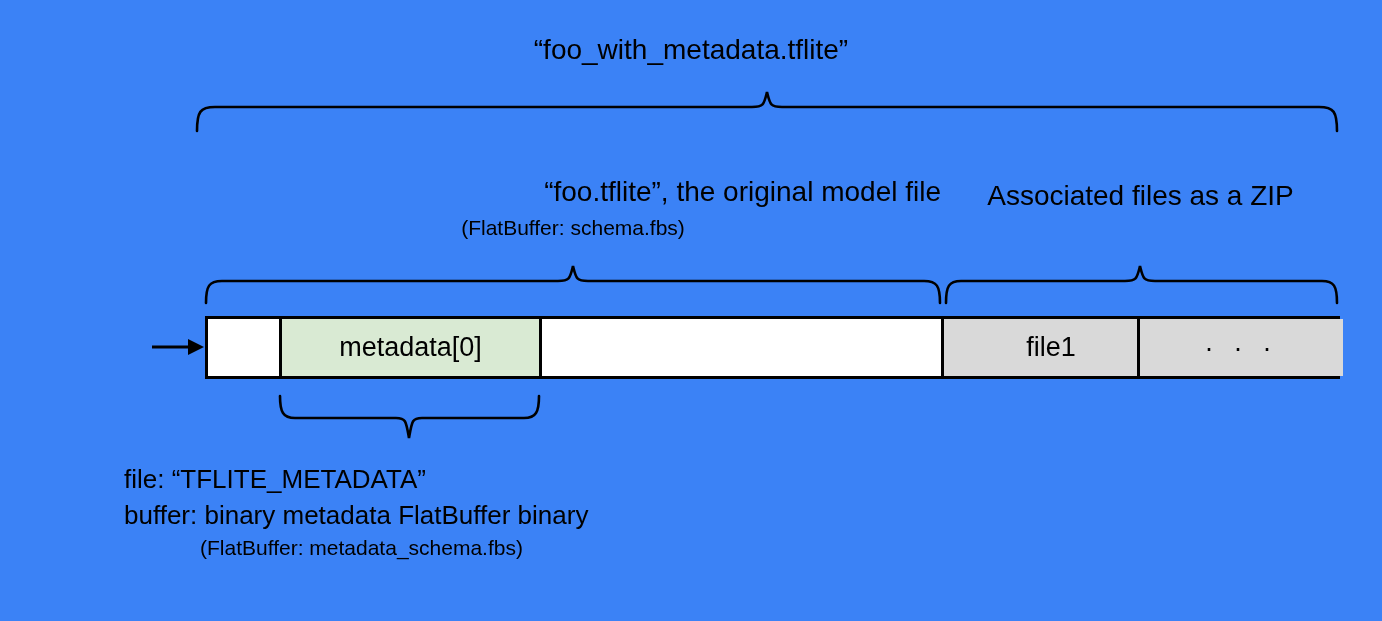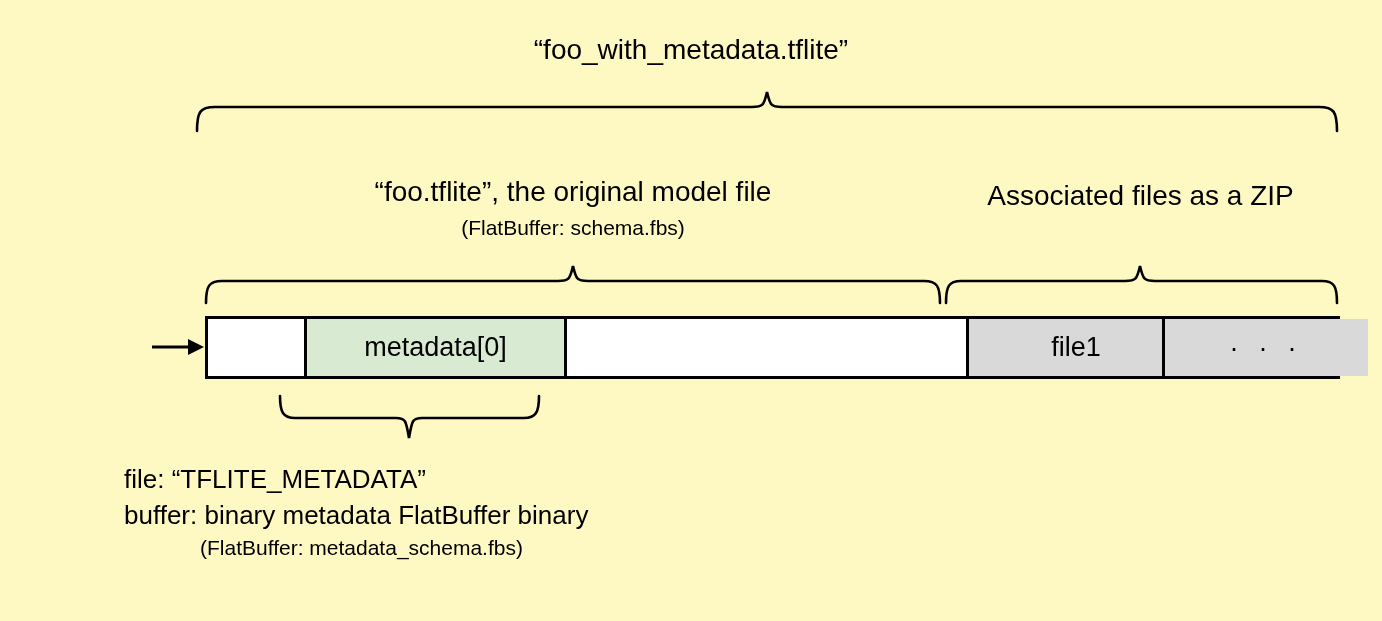--- a/index.html
+++ b/index.html
@@ -8,21 +8,21 @@
     background: #ffffff;
   }
   body {
     font-family: "Liberation Sans", sans-serif;
     color: #000000;
   }
   #canvas {
     position: relative;
     width: 1382px;
     height: 621px;
-    background: #fef9c3;
+    background: #3b82f6;
     overflow: hidden;
   }
   .abs { position: absolute; }
   .txt {
     white-space: nowrap;
     line-height: 1.15;
     color: #000;
   }
   .center { text-align: center; }
 
@@ -47,21 +47,20 @@
     background: #ffffff;
   }
   .cell {
     position: absolute;
     top: 0;
     height: 100%;
     box-sizing: border-box;
     display: flex;
     align-items: center;
     justify-content: center;
-    margin-left: 25px;
   }
   .cell.metadata {
     background: #d9ead3;
     border-left: 3px solid #000;
     border-right: 3px solid #000;
   }
   .cell.zipfile {
     background: #d9d9d9;
     border-left: 3px solid #000;
   }
@@ -88,21 +87,21 @@
   <svg class="abs" style="left:0px; top:0px;" width="1382" height="160">
     <path d="M 197,131
              C 197,112 200,107 215,107
              L 752,107
              C 764,107 764,104 767,92
              C 770,104 770,107 782,107
              L 1319,107
              C 1334,107 1337,112 1337,131" fill="none" stroke="#000000" stroke-width="2.6" stroke-linecap="round"></path>
   </svg>
 
-  <div class="abs txt t-section center" style="left:205px; top:176px; width:736px;">“foo.tflite”, the original model file</div>
+  <div class="abs txt t-section center" style="left:205px; top:176px; width:736px;text-align:right;">“foo.tflite”, the original model file</div>
   <div class="abs txt t-sub center" style="left:205px; top:216px; width:736px;">(FlatBuffer: schema.fbs)</div>
 
   <div class="abs txt t-section center" style="left:941px; top:180px; width:399px;">Associated files as a ZIP</div>
 
   <svg class="abs" style="left:0px; top:0px;" width="1382" height="320">
     <path d="M 206,303
              C 206,286 209,281 222,281
              L 558,281
              C 570,281 570,278 573,266
              C 576,278 576,281 588,281

